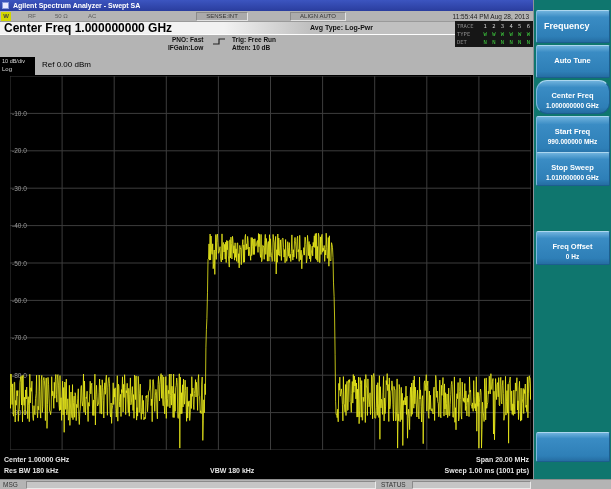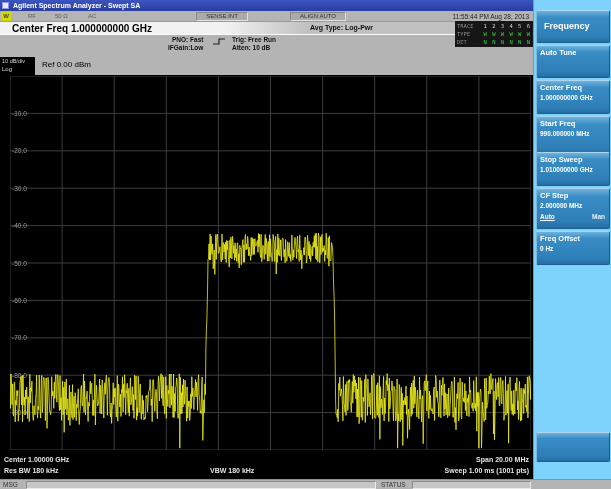--- a/index.html
+++ b/index.html
@@ -37,22 +37,22 @@
     background:#d3d800; color:#444; font-size:6px; font-weight:bold;
     text-align:center; line-height:9px;
   }
   .datetime { position:absolute; right:4px; top:2px; font-size:6.5px; color:#222; }
 
   
   .active-row {
     left:0; top:22px; width:533px; height:13px;
     background:linear-gradient(90deg,#f2f2f2 0%,#f2f2f2 42%,#c0c0c0 58%);
     border-bottom:1px solid #fdfdfd;
-    font-size:10px; font-weight:bold; color:#000;
-    line-height:13px; padding-left:12px;
+    font-size:12px; font-weight:bold; color:#000;
+    line-height:13px; padding-left:4px;
   }
   .avg-type { left:310px; top:24px; font-size:7px; font-weight:bold; color:#111; }
 
   
   .trace-block {
     left:455px; top:21px; width:78px; height:26px;
     background:#161616; z-index:2; padding:1px 2px;
     font-family:"DejaVu Sans Mono", monospace;
   }
   .trace-row { display:flex; justify-content:space-between; font-size:5.5px; line-height:8px; }
@@ -71,36 +71,36 @@
   }
   .scale-line1 { font-size:5.5px; line-height:7px; }
   .scale-line2 { font-size:6px; line-height:8px; }
   .ref-label { left:42px; top:60px; font-size:8px; font-weight:normal; color:#000; }
 
   
   .plot { left:0; top:75px; width:533px; height:404px; background:#000; }
   .annot { position:absolute; font-size:7px; font-weight:bold; color:#e4e4e4; white-space:nowrap; }
 
   
-  .right-panel { left:533px; top:0; width:78px; height:489px; background:#7dd3fc; border-left:1px solid #8d9298; }
+  .right-panel { left:533px; top:0; width:78px; height:489px; background:#0f766e; border-left:1px solid #8d9298; }
   .softkey, .menu-header {
     position:absolute; left:2px; width:74px;
     background:linear-gradient(180deg,#6fb2dd 0%,#3a8cc4 20%,#2e7fb7 82%,#256da2 100%);
     border:1px solid #1c5e8e; border-top-color:#abd6ef; border-left-color:#7db8de;
     border-radius:2px; color:#fff;
   }
   .menu-header { top:10px; height:33px; font-size:9px; font-weight:bold; line-height:31px; padding-left:7px; }
-  .softkey { padding:2px 4px 1px 3px; text-align:left; cursor:pointer; }
+  .softkey { padding:10px 4px 1px 3px; text-align:center; cursor:pointer; }
   .k-label { display:block; font-size:7.5px; font-weight:bold; line-height:9px; }
   .k-value { display:block; font-size:6.5px; font-weight:bold; line-height:8px; margin-top:2px; }
   .k-toggle { display:flex; justify-content:space-between; font-size:6.5px; font-weight:bold; margin-top:3px; }
   .k-auto { text-decoration:underline; color:#f4fbff; }
   .k-man { color:#e2f1fa; }
   .sk-0 { top:45px;  height:33px; }
-  .sk-1 { top:80px;  height:34px; }
+  .sk-1 { top:80px;  height:34px;border-radius:11px; }
   .sk-2 { top:116px; height:40px; }
   .sk-3 { top:152px; height:34px; }
   .sk-4 { top:188px; height:41px; }
   .sk-5 { top:231px; height:34px; }
   .sk-blank { top:432px; height:30px; }
 
   
   .footer { left:0; top:479px; width:611px; height:10px; background:#b4b4b4; border-top:1px solid #8f8f8f; }
   .footer-label { position:absolute; top:1px; font-size:6.5px; color:#333; }
   .footer-field {
@@ -213,28 +213,20 @@
     <span class="k-value">1.000000000 GHz</span>
   </div>
   <div class="softkey sk-2">
     <span class="k-label">Start Freq</span>
     <span class="k-value">990.000000 MHz</span>
   </div>
   <div class="softkey sk-3">
     <span class="k-label">Stop Sweep</span>
     <span class="k-value">1.010000000 GHz</span>
   </div>
-  <div class="softkey sk-4">
-    <span class="k-label">CF Step</span>
-    <span class="k-value">2.000000 MHz</span>
-    <span class="k-toggle">
-      <span class="k-auto">Auto</span>
-      <span class="k-man">Man</span>
-    </span>
-  </div>
   <div class="softkey sk-5">
     <span class="k-label">Freq Offset</span>
     <span class="k-value">0 Hz</span>
   </div>
   <div class="softkey sk-blank"></div>
 </div>
 
 <div class="abs footer">
   <span class="footer-label" style="left:3px;">MSG</span>
   <span class="footer-field" style="left:26px; width:350px;"></span>

